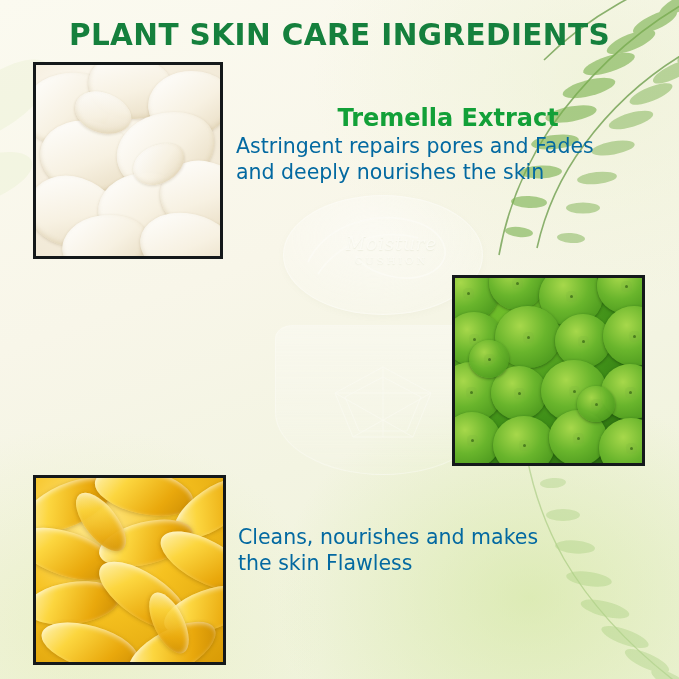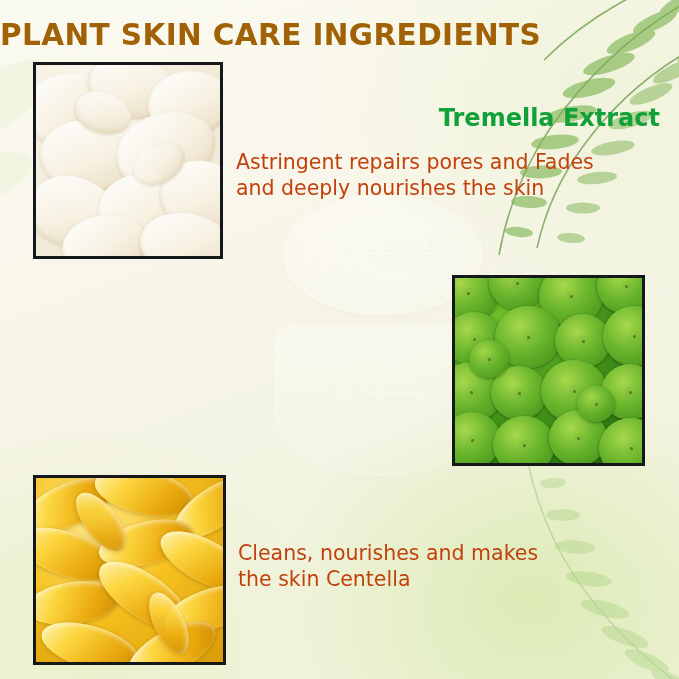--- a/index.html
+++ b/index.html
@@ -123,26 +123,26 @@
     height: 80px;
     opacity: 0.8;
   }
 
   
   .title {
     position: absolute;
     left: 0;
     top: 18px;
     width: 679px;
-    text-align: left;
+    text-align: center;
     font-family: "DejaVu Sans", sans-serif;
     font-weight: bold;
     font-size: 29.5px;
     letter-spacing: 0.4px;
-    color: #a16207;
+    color: #15803d;
     z-index: 6;
   }
 
   
   .photo {
     position: absolute;
     border: 3px solid #14181a;
     box-sizing: border-box;
     overflow: hidden;
     z-index: 5;
@@ -210,28 +210,28 @@
   .heading {
     font-family: "DejaVu Sans", sans-serif;
     font-weight: bold;
     font-size: 24px;
     color: #12a038;
     line-height: 1.15;
   }
   .body {
     font-family: "DejaVu Sans", sans-serif;
     font-size: 20.5px;
-    color: #c2410c;
+    color: #0369a1;
     line-height: 1.28;
-    margin-top: 16px;
+    margin-top: 0;
     white-space: pre-line;
   }
 
   #block-tremella { left: 236px; top: 105px; width: 424px; text-align: left; }
-  #block-tremella .heading { text-align: right; }
+  #block-tremella .heading { text-align: center; }
   #block-tremella .body { text-align: left; }
 
   #block-centella { left: 14px; top: 307px; width: 430px; }
   #block-centella .heading { text-align: center; }
   #block-centella .body { text-align: left; }
 
   #block-vitamin-e { left: 238px; top: 524px; width: 420px; }
   #block-vitamin-e .heading { text-align: center; }
   #block-vitamin-e .body { text-align: left; }
 </style>
@@ -379,16 +379,16 @@
     <div class="cap" style="left:56px; top:96px; width:104px; height:44px; transform:rotate(34deg);"></div>
     <div class="cap" style="left:126px; top:112px; width:92px; height:40px; transform:rotate(-20deg);"></div>
     <div class="cap" style="left:4px; top:148px; width:100px; height:42px; transform:rotate(16deg);"></div>
     <div class="cap" style="left:88px; top:152px; width:96px; height:42px; transform:rotate(-28deg);"></div>
     <div class="cap" style="left:30px; top:28px; width:70px; height:32px; transform:rotate(52deg); opacity:0.9;"></div>
     <div class="cap" style="left:100px; top:130px; width:66px; height:30px; transform:rotate(64deg); opacity:0.9;"></div>
   </div>
 
   <div class="block" id="block-vitamin-e">
     <div class="body">Cleans, nourishes and makes
-the skin Centella</div>
+the skin Flawless</div>
   </div>
 
 </div>
 
 </body></html>

